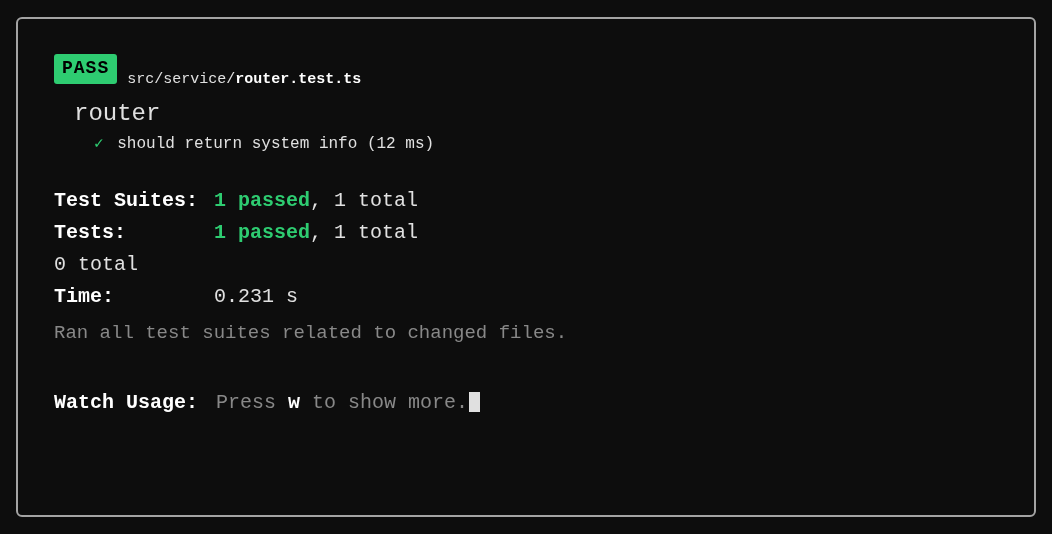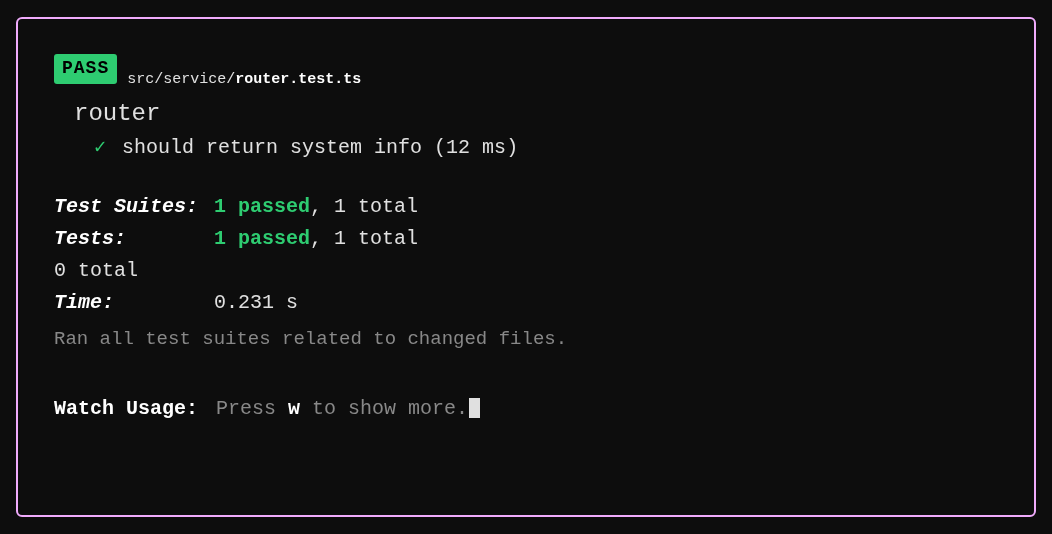--- a/index.html
+++ b/index.html
@@ -13,21 +13,21 @@
       display: flex;
       justify-content: center;
       align-items: center;
       width: 1052px;
       height: 534px;
       font-family: 'Courier New', Courier, monospace;
     }
 
     .terminal {
       background: #0d0d0d;
-      border: 2px solid #f0abfc;
+      border: 2px solid #a3a3a3;
       border-radius: 6px;
       padding: 28px 36px;
       width: 1020px;
       min-height: 500px;
       color: #c9c9c9;
       font-size: 20px;
       line-height: 1.55;
     }
 
     .line-1 {
@@ -59,21 +59,21 @@
     }
 
     .suite-name {
       color: #e0e0e0;
       font-size: 24px;
       padding-left: 20px;
     }
 
     .test-case {
       color: #e0e0e0;
-      font-size: 20px;
+      font-size: 16px;
       padding-left: 40px;
     }
 
     .checkmark {
       color: #2ecc71;
       margin-right: 4px;
     }
 
     .spacer {
       height: 18px;
@@ -87,21 +87,20 @@
       display: flex;
       align-items: baseline;
       font-size: 20px;
       line-height: 1.6;
     }
 
     .stat-label {
       color: #ffffff;
       font-weight: bold;
       min-width: 160px;
-      font-style: italic;
     }
 
     .stat-value {
       color: #e0e0e0;
     }
 
     .stat-value .green-bold {
       color: #2ecc71;
       font-weight: bold;
     }

